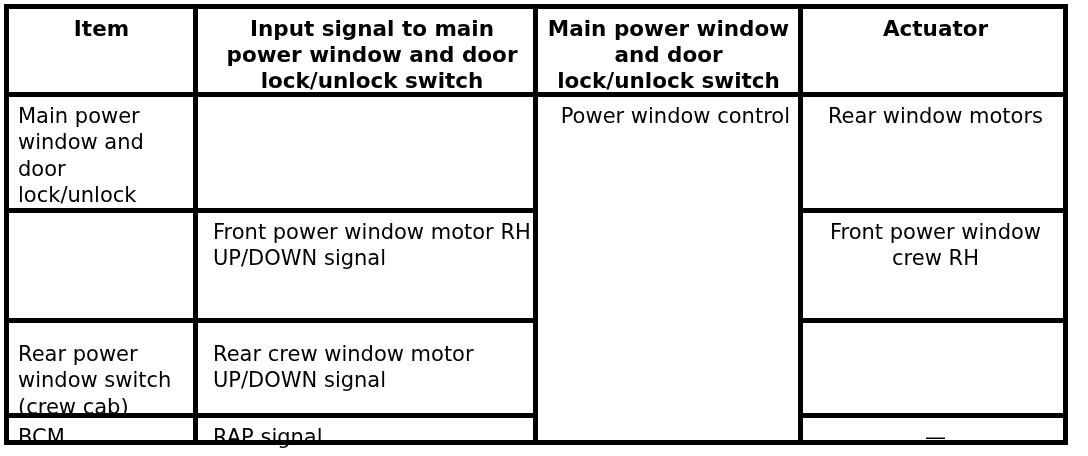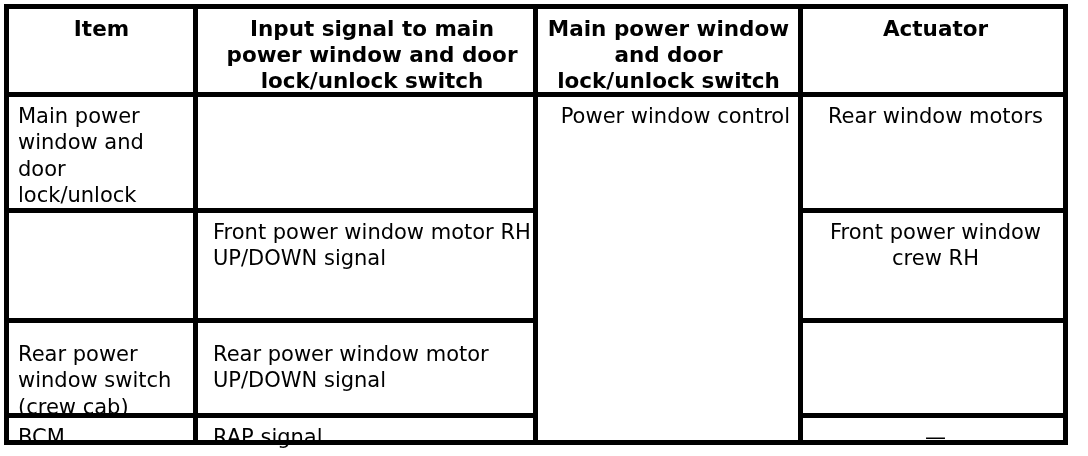--- a/index.html
+++ b/index.html
@@ -125,21 +125,21 @@
       <span>Main power window and door lock/unlock switch</span>
     </div>
     <div class="cell center c4 rA">Rear window motors</div>
 
     <div class="cell c2 rB">Front power window motor RH UP/DOWN signal</div>
     <div class="cell center c4 rB">Front power window crew RH</div>
 
     <div class="cell c1 rC">
       <span>Rear power window switch (crew cab)</span>
     </div>
-    <div class="cell c2 rC">Rear power window motor UP/DOWN signal</div>
+    <div class="cell c2 rC">Rear crew window motor UP/DOWN signal</div>
 
     <div class="cell c1 rD">
       <span>BCM</span>
     </div>
     <div class="cell c2 rD">RAP signal</div>
     <div class="cell center c4 rD">—</div>
 
   </div>
 </div>
 

